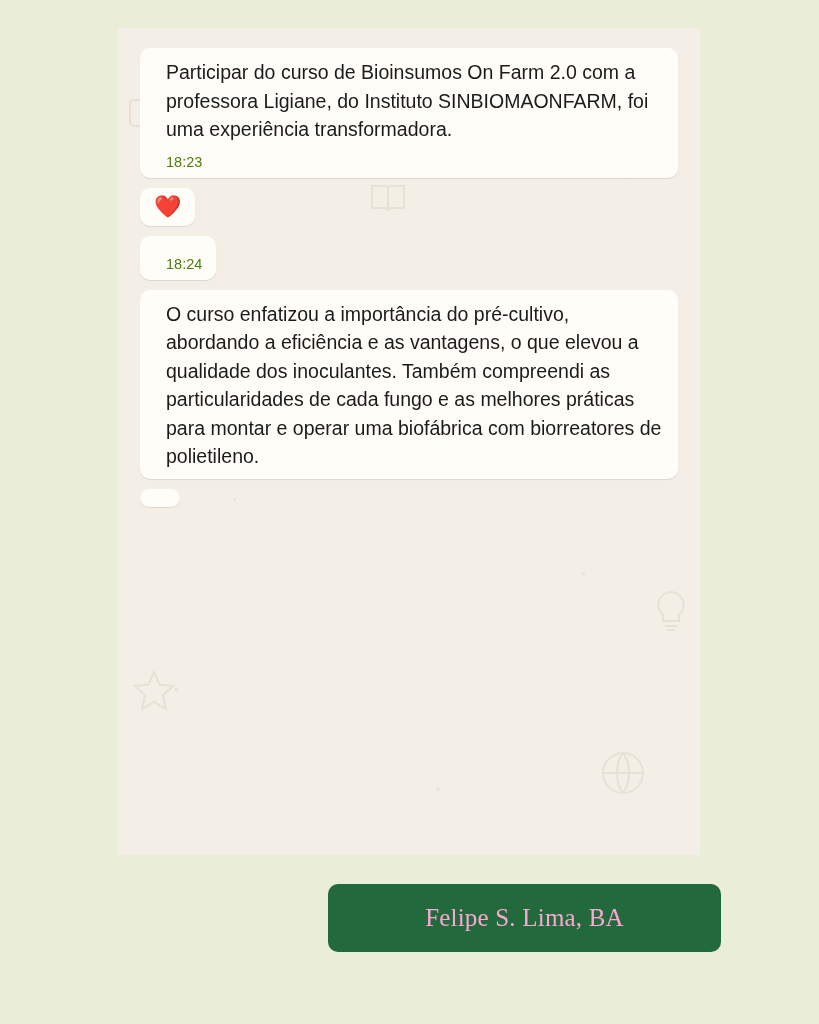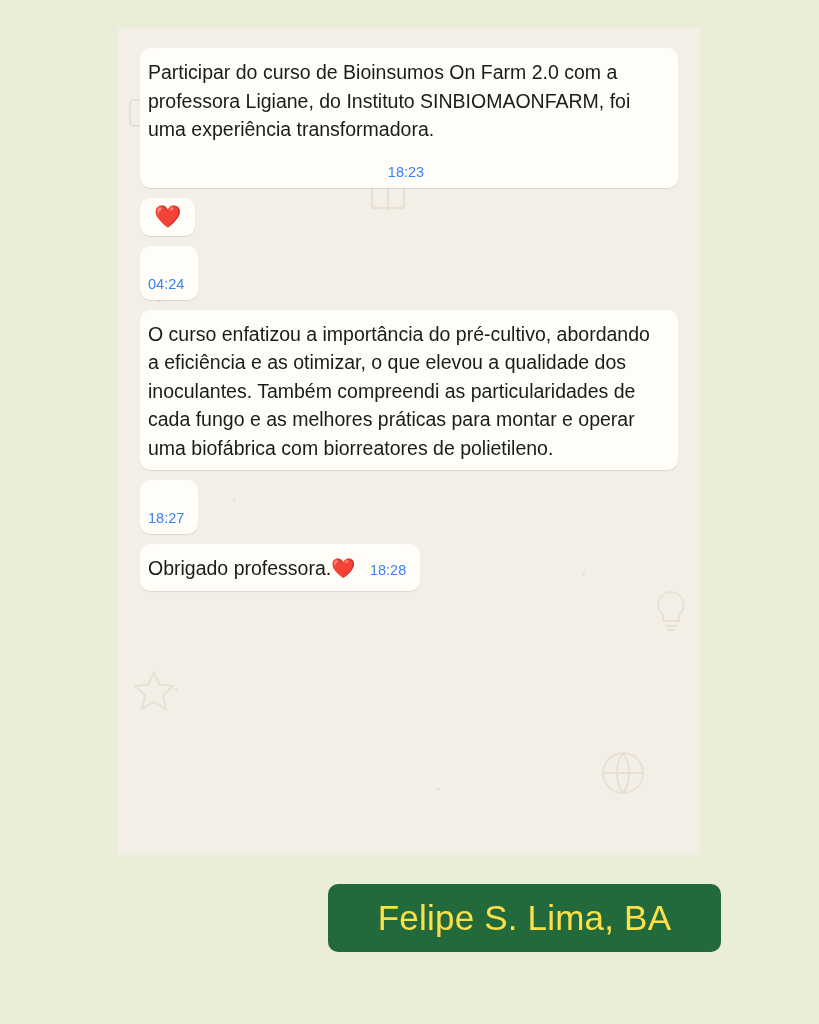--- a/index.html
+++ b/index.html
@@ -62,38 +62,38 @@
     inset: 0;
     padding: 20px 22px 14px 22px;
     box-sizing: border-box;
   }
 
   .bubble {
     position: relative;
     background: #fffdf7;
     border-radius: 10px;
     box-shadow: 0 1px 1px rgba(0,0,0,0.10);
-    padding: 10px 14px 8px 8px;
+    padding: 10px 14px 8px 26px;
     margin-bottom: 10px;
     max-width: 520px;
     width: fit-content;
   }
   .bubble .text {
     font-size: 19.5px;
     line-height: 28.5px;
     color: #1b1b1b;
     white-space: pre-line;
     font-family: "Liberation Sans", sans-serif;
   }
   .bubble .time {
     font-size: 14.5px;
-    color: #3b82f6;
-    text-align: center;
+    color: #4d7c0f;
+    text-align: left;
     line-height: 16px;
-    margin-top: 20px;
+    margin-top: 10px;
   }
   .bubble.inline-time .text {
     display: inline;
   }
   .bubble.inline-time .time {
     display: inline;
     margin-left: 10px;
     vertical-align: baseline;
   }
   .bubble.emoji-only {
@@ -111,25 +111,25 @@
     top: 884px;
     width: 393px;
     height: 68px;
     background: #22693b;
     border-radius: 10px;
     display: flex;
     align-items: center;
     justify-content: center;
   }
   .name-plate .name-text {
-    color: #fde047;
-    font-size: 35px;
+    color: #f9a8d4;
+    font-size: 25px;
     line-height: 40px;
     letter-spacing: 0.2px;
-    font-family: Liberation Sans, sans-serif;
+    font-family: Liberation Serif, serif;
   }
 </style>
 </head>
 <body>
 
 <div class="screen">
 
   <div class="chat-panel">
     <div class="chat-doodles">
       <svg class="doodle" style="left:8px; top:60px;" width="46" height="46" viewBox="0 0 46 46">
@@ -170,35 +170,30 @@
       <div class="bubble">
         <div class="text">Participar do curso de Bioinsumos On Farm 2.0 com a professora Ligiane, do Instituto SINBIOMAONFARM, foi uma experiência transformadora.</div>
         <div class="time">18:23</div>
       </div>
 
       <div class="bubble emoji-only">
         <div class="text">❤️</div>
       </div>
 
       <div class="bubble">
-        <div class="time">04:24</div>
-      </div>
-
-      <div class="bubble">
-        <div class="text">O curso enfatizou a importância do pré-cultivo, abordando a eficiência e as otimizar, o que elevou a qualidade dos inoculantes. Também compreendi as particularidades de cada fungo e as melhores práticas para montar e operar uma biofábrica com biorreatores de polietileno.</div>
-      </div>
-
-      <div class="bubble">
-        <div class="time">18:27</div>
-      </div>
-
-      <div class="bubble inline-time">
-        <span class="text">Obrigado professora.❤️</span>
-        <span class="time">18:28</span>
-      </div>
+        <div class="time">18:24</div>
+      </div>
+
+      <div class="bubble">
+        <div class="text">O curso enfatizou a importância do pré-cultivo, abordando a eficiência e as vantagens, o que elevou a qualidade dos inoculantes. Também compreendi as particularidades de cada fungo e as melhores práticas para montar e operar uma biofábrica com biorreatores de polietileno.</div>
+      </div>
+
+      <div class="bubble">
+      </div>
+
 
     </div>
   </div>
 
   <div class="name-plate">
     <span class="name-text">Felipe S. Lima, BA</span>
   </div>
 
 </div>
 

